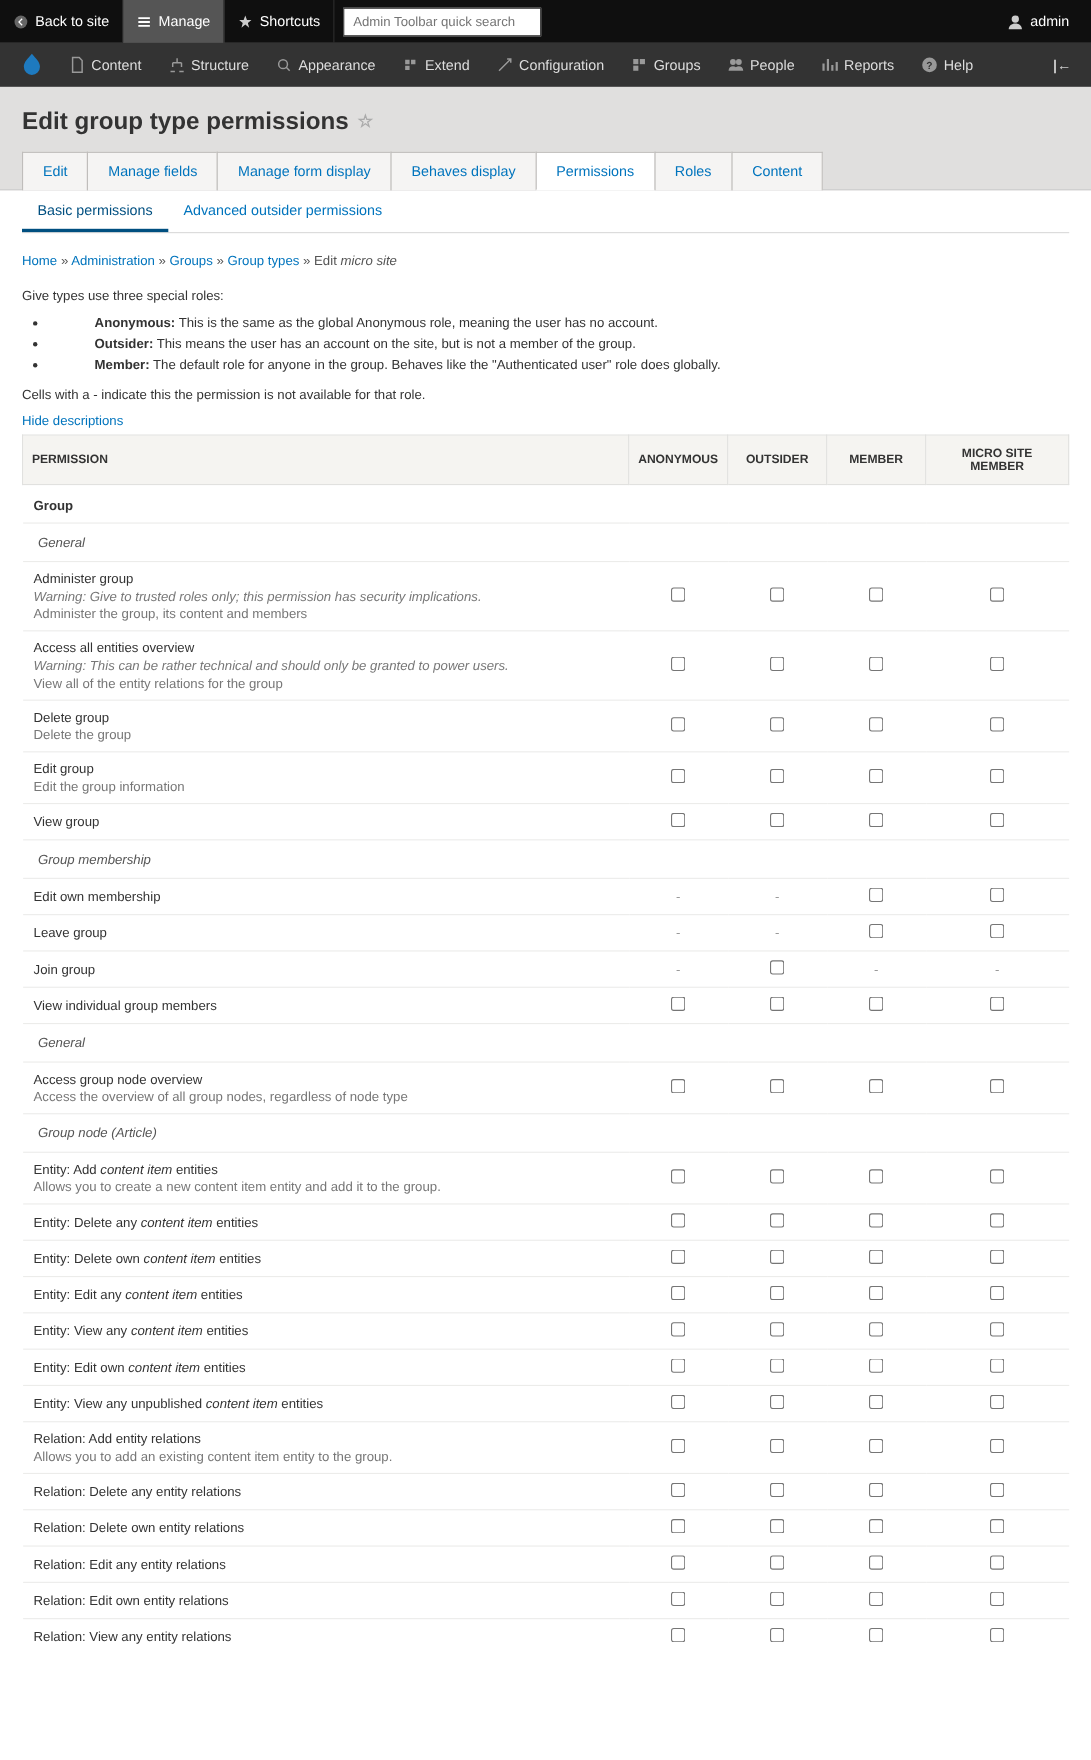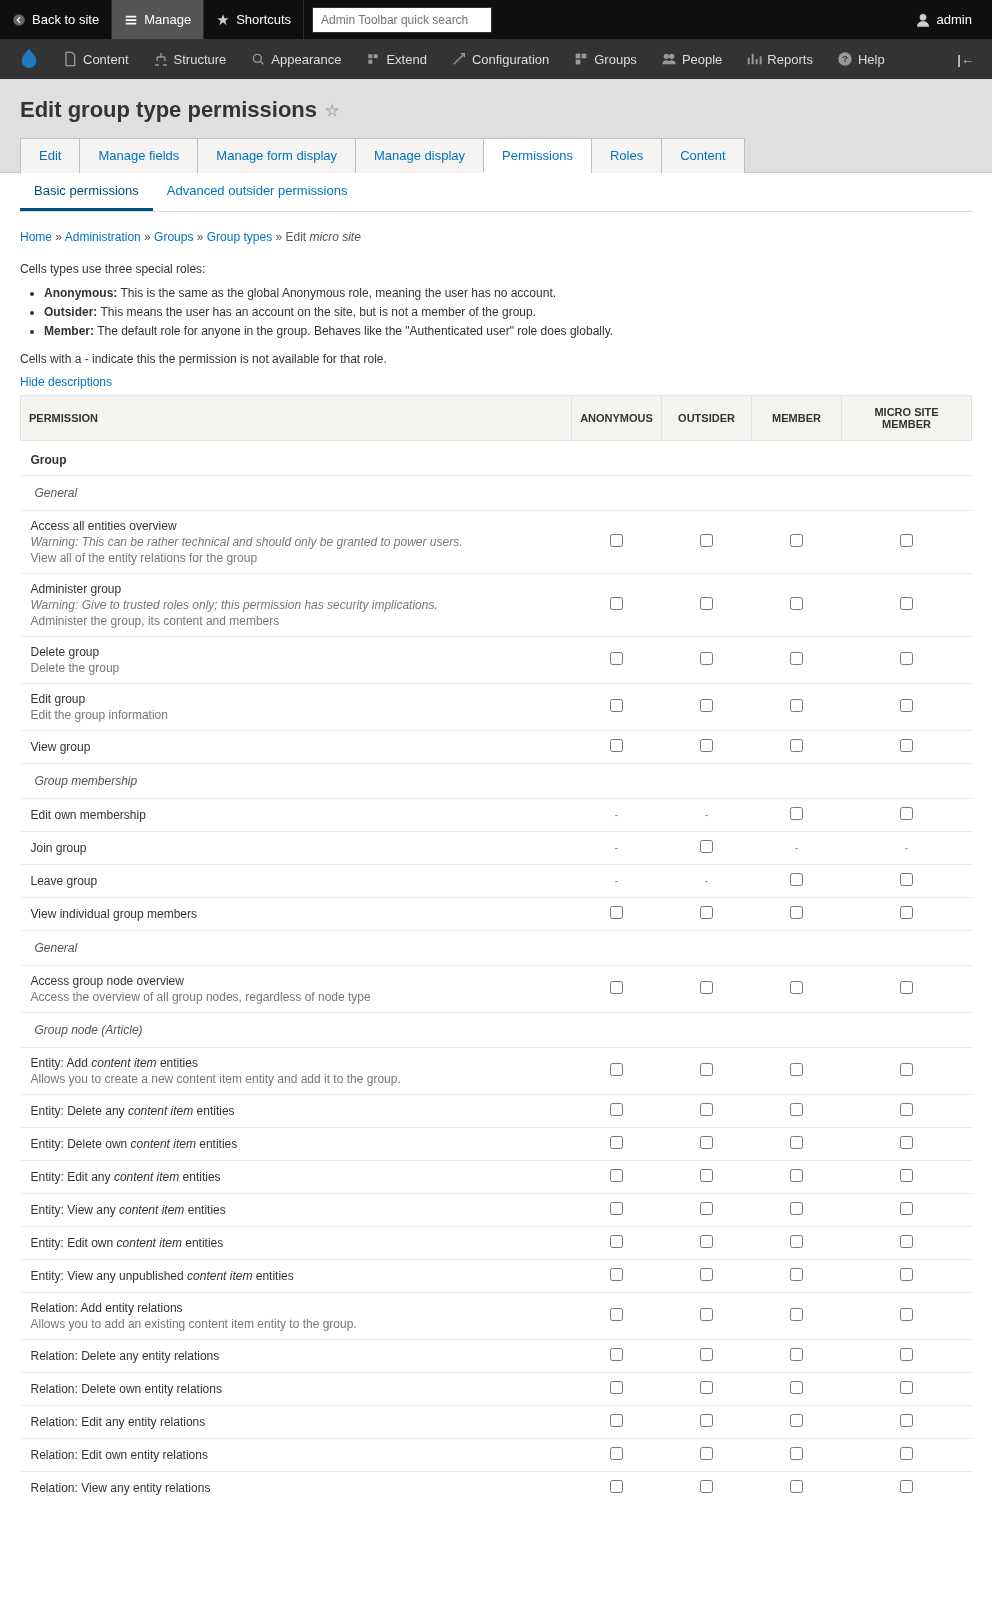--- a/index.html
+++ b/index.html
@@ -34,21 +34,21 @@
 .content { padding: 0 20px 40px; }
 .secondary-tabs { display: flex; border-bottom: 1px solid #d9d9d9; margin-bottom: 18px; }
 .secondary-tabs .stab { padding: 10px 14px; font-size: 13px; color: #0074bd; cursor: pointer; }
 .secondary-tabs .stab.active { border-bottom: 3px solid #004f80; color: #004f80; }
 .breadcrumb { font-size: 12px; margin-bottom: 18px; color: #555; }
 .breadcrumb a { color: #0074bd; }
 .em { font-style: italic; }
 .intro { font-size: 12px; margin-bottom: 10px; }
 ul.roles { margin: 0 0 14px 24px; font-size: 12px; }
 ul.roles li { margin-bottom: 5px; }
-ul.roles li b { font-weight: bold; }
+ul.roles li b { font-weight: bold; margin-left: 42px; }
 .cells-note { font-size: 12px; margin-bottom: 8px; }
 .hide-desc { font-size: 12px; color: #0074bd; display: inline-block; margin-bottom: 6px; }
 
 
 table.perm { width: 100%; border-collapse: collapse; font-size: 12px; }
 table.perm thead th { background: #f5f4f1; border: 1px solid #e1e1df; padding: 10px 8px; text-align: left; font-weight: bold; font-size: 11px; }
 table.perm thead th.role { text-align: center; }
 table.perm td { border-top: 1px solid #ececea; padding: 8px 10px; vertical-align: middle; }
 tr.section td { background: #fff; font-weight: bold; padding-top: 12px; }
 tr.subsection td { font-style: italic; padding-left: 14px; color: #555; padding-top: 10px; padding-bottom: 10px; }
@@ -169,36 +169,36 @@
 
 <div class="page-header-wrap">
   <h1 class="page-title">
     <span>Edit group type permissions</span>
     <span class="star">☆</span>
   </h1>
   <div class="primary-tabs" id="primary-tabs">
       <div class="tab">Edit</div>
       <div class="tab">Manage fields</div>
       <div class="tab">Manage form display</div>
-      <div class="tab">Manage display</div>
+      <div class="tab">Behaves display</div>
       <div class="tab active">Permissions</div>
       <div class="tab">Roles</div>
       <div class="tab">Content</div>
     </div>
 </div>
 
 <div class="content">
   <div class="secondary-tabs" id="secondary-tabs">
       <div class="stab active">Basic permissions</div>
       <div class="stab">Advanced outsider permissions</div>
     </div>
 
   <div class="breadcrumb" id="breadcrumb"><a href="#">Home</a><span> » </span><a href="#">Administration</a><span> » </span><a href="#">Groups</a><span> » </span><a href="#">Group types</a><span> » </span><span>Edit <span class="em">micro site</span></span></div>
 
-  <p class="intro">Cells types use three special roles:</p>
+  <p class="intro">Give types use three special roles:</p>
   <ul class="roles" id="roles-list">
       <li><b>Anonymous:</b> This is the same as the global Anonymous role, meaning the user has no account.</li>
       <li><b>Outsider:</b> This means the user has an account on the site, but is not a member of the group.</li>
       <li><b>Member:</b> The default role for anyone in the group. Behaves like the "Authenticated user" role does globally.</li>
     </ul>
   <p class="cells-note">Cells with a - indicate this the permission is not available for that role.</p>
   <a href="#" class="hide-desc">Hide descriptions</a>
 
   <table class="perm">
     <thead>
@@ -212,42 +212,42 @@
     </thead>
     <tbody id="perm-body">
         <tr class="section">
           <td colspan="5">Group</td>
         </tr>
         <tr class="subsection">
           <td colspan="5">General</td>
         </tr>
         <tr>
           <td class="perm-cell">
+            <span class="pname">Administer group</span>
+            <span class="warn">Warning: Give to trusted roles only; this permission has security implications.</span>
+            <span class="desc">Administer the group, its content and members</span>
+          </td>
+          <td class="role-cell"><input type="checkbox" style=""></td>
+          <td class="role-cell"><input type="checkbox" style=""></td>
+          <td class="role-cell"><input type="checkbox" style=""></td>
+          <td class="role-cell msm"><input type="checkbox" style=""></td>
+        </tr>
+        <tr>
+          <td class="perm-cell">
             <span class="pname">Access all entities overview</span>
             <span class="warn">Warning: This can be rather technical and should only be granted to power users.</span>
             <span class="desc">View all of the entity relations for the group</span>
           </td>
           <td class="role-cell"><input type="checkbox" style=""></td>
           <td class="role-cell"><input type="checkbox" style=""></td>
           <td class="role-cell"><input type="checkbox" style=""></td>
           <td class="role-cell msm"><input type="checkbox" style=""></td>
         </tr>
         <tr>
           <td class="perm-cell">
-            <span class="pname">Administer group</span>
-            <span class="warn">Warning: Give to trusted roles only; this permission has security implications.</span>
-            <span class="desc">Administer the group, its content and members</span>
-          </td>
-          <td class="role-cell"><input type="checkbox" style=""></td>
-          <td class="role-cell"><input type="checkbox" style=""></td>
-          <td class="role-cell"><input type="checkbox" style=""></td>
-          <td class="role-cell msm"><input type="checkbox" style=""></td>
-        </tr>
-        <tr>
-          <td class="perm-cell">
             <span class="pname">Delete group</span>
             <span class="desc">Delete the group</span>
           </td>
           <td class="role-cell"><input type="checkbox" style=""></td>
           <td class="role-cell"><input type="checkbox" style=""></td>
           <td class="role-cell"><input type="checkbox" style=""></td>
           <td class="role-cell msm"><input type="checkbox" style=""></td>
         </tr>
         <tr>
           <td class="perm-cell">
@@ -275,35 +275,35 @@
           <td class="perm-cell">
             <span class="pname">Edit own membership</span>
           </td>
           <td class="role-cell"><span class="dash">-</span></td>
           <td class="role-cell"><span class="dash">-</span></td>
           <td class="role-cell"><input type="checkbox" style=""></td>
           <td class="role-cell msm"><input type="checkbox" style=""></td>
         </tr>
         <tr>
           <td class="perm-cell">
+            <span class="pname">Leave group</span>
+          </td>
+          <td class="role-cell"><span class="dash">-</span></td>
+          <td class="role-cell"><span class="dash">-</span></td>
+          <td class="role-cell"><input type="checkbox" style=""></td>
+          <td class="role-cell msm"><input type="checkbox" style=""></td>
+        </tr>
+        <tr>
+          <td class="perm-cell">
             <span class="pname">Join group</span>
           </td>
           <td class="role-cell"><span class="dash">-</span></td>
           <td class="role-cell"><input type="checkbox" style=""></td>
           <td class="role-cell"><span class="dash">-</span></td>
           <td class="role-cell msm"><span class="dash">-</span></td>
-        </tr>
-        <tr>
-          <td class="perm-cell">
-            <span class="pname">Leave group</span>
-          </td>
-          <td class="role-cell"><span class="dash">-</span></td>
-          <td class="role-cell"><span class="dash">-</span></td>
-          <td class="role-cell"><input type="checkbox" style=""></td>
-          <td class="role-cell msm"><input type="checkbox" style=""></td>
         </tr>
         <tr>
           <td class="perm-cell">
             <span class="pname">View individual group members</span>
           </td>
           <td class="role-cell"><input type="checkbox" style=""></td>
           <td class="role-cell"><input type="checkbox" style=""></td>
           <td class="role-cell"><input type="checkbox" style=""></td>
           <td class="role-cell msm"><input type="checkbox" style=""></td>
         </tr>

